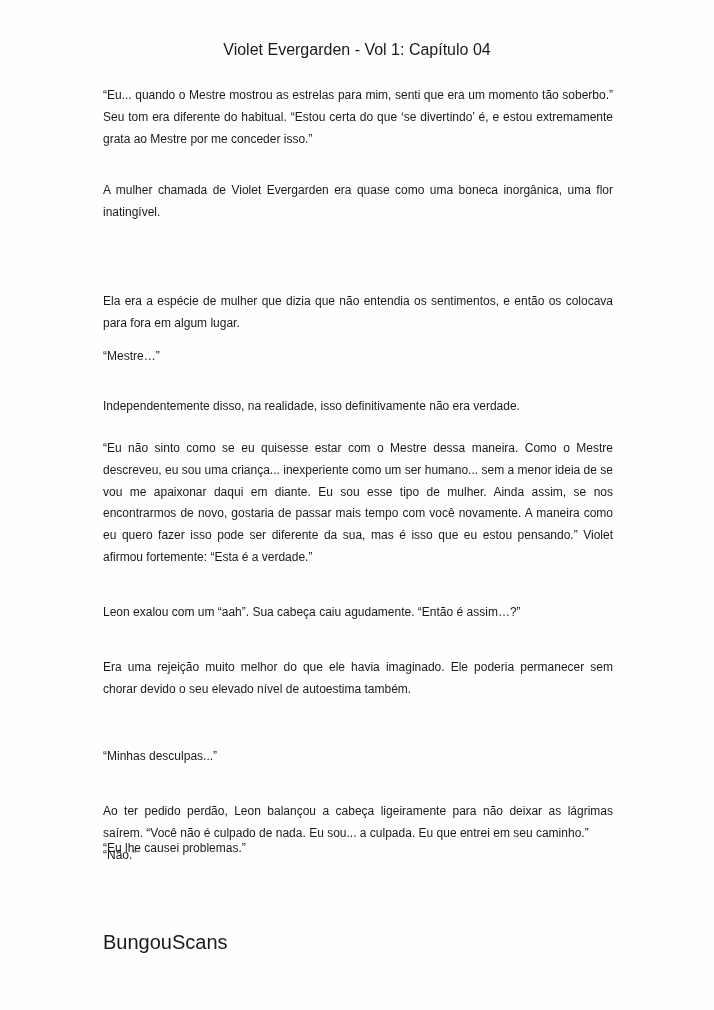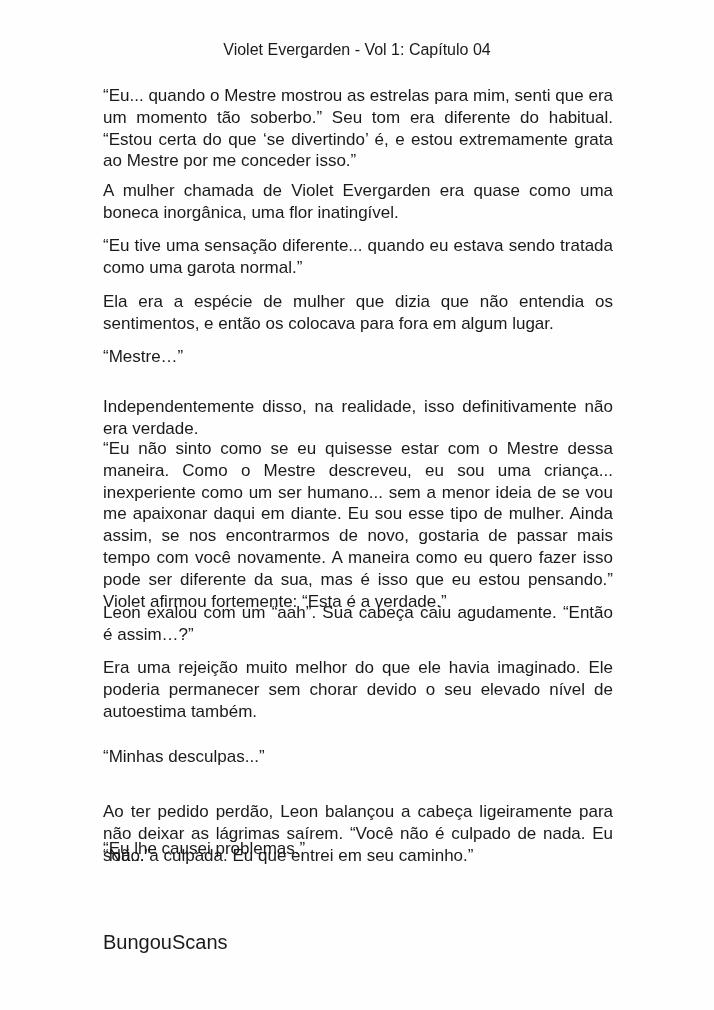--- a/index.html
+++ b/index.html
@@ -1,33 +1,32 @@
 <!DOCTYPE html>
 <html><head>
 <meta charset="utf-8">
 <style>
   html, body { margin: 0; padding: 0; background: #ffffff; }
   body { width: 714px; height: 1010px; position: relative; overflow: hidden;
          font-family: "Liberation Sans", sans-serif; color: #1a1a1a; }
   .page { position: absolute; left: 0; top: 0; width: 714px; height: 1010px; background: #fefefe; }
   .title { position: absolute; top: 40px; left: 0; width: 714px; text-align: center;
            font-size: 16px; line-height: 20px; }
-  .para { position: absolute; left: 103px; width: 510px; font-size: 17px; line-height: 21.8px;
+  .para { position: absolute; left: 103px; width: 510px; font-size: 12px; line-height: 21.8px;
           text-align: justify; margin: 0; }
   .footer { position: absolute; left: 103px; top: 932px; font-size: 20px; line-height: 20px; }
 </style>
 </head>
 <body>
 
 <div class="page">
   <div class="title">Violet Evergarden - Vol 1: Capítulo 04</div>
 
   <p class="para" style="top:85px;">“Eu... quando o Mestre mostrou as estrelas para mim, senti que era um momento tão soberbo.” Seu tom era diferente do habitual. “Estou certa do que ‘se divertindo’ é, e estou extremamente grata ao Mestre por me conceder isso.”</p>
   <p class="para" style="top:180px;">A mulher chamada de Violet Evergarden era quase como uma boneca inorgânica, uma flor inatingível.</p>
-  <p class="para" style="top:235px;">“Eu tive uma sensação diferente... quando eu estava sendo tratada como uma garota normal.”</p>
   <p class="para" style="top:291px;">Ela era a espécie de mulher que dizia que não entendia os sentimentos, e então os colocava para fora em algum lugar.</p>
   <p class="para" style="top:346px;">“Mestre…”</p>
   <p class="para" style="top:396px;">Independentemente disso, na realidade, isso definitivamente não era verdade.</p>
   <p class="para" style="top:438px;">“Eu não sinto como se eu quisesse estar com o Mestre dessa maneira. Como o Mestre descreveu, eu sou uma criança... inexperiente como um ser humano... sem a menor ideia de se vou me apaixonar daqui em diante. Eu sou esse tipo de mulher. Ainda assim, se nos encontrarmos de novo, gostaria de passar mais tempo com você novamente. A maneira como eu quero fazer isso pode ser diferente da sua, mas é isso que eu estou pensando.” Violet afirmou fortemente: “Esta é a verdade.”</p>
   <p class="para" style="top:602px;">Leon exalou com um “aah”. Sua cabeça caiu agudamente. “Então é assim…?”</p>
   <p class="para" style="top:657px;">Era uma rejeição muito melhor do que ele havia imaginado. Ele poderia permanecer sem chorar devido o seu elevado nível de autoestima também.</p>
   <p class="para" style="top:746px;">“Minhas desculpas...”</p>
   <p class="para" style="top:801px;">Ao ter pedido perdão, Leon balançou a cabeça ligeiramente para não deixar as lágrimas saírem. “Você não é culpado de nada. Eu sou... a culpada. Eu que entrei em seu caminho.”</p>
   <p class="para" style="top:845px;">“Não.”</p>
   <p class="para" style="top:838px;">“Eu lhe causei problemas.”</p>

